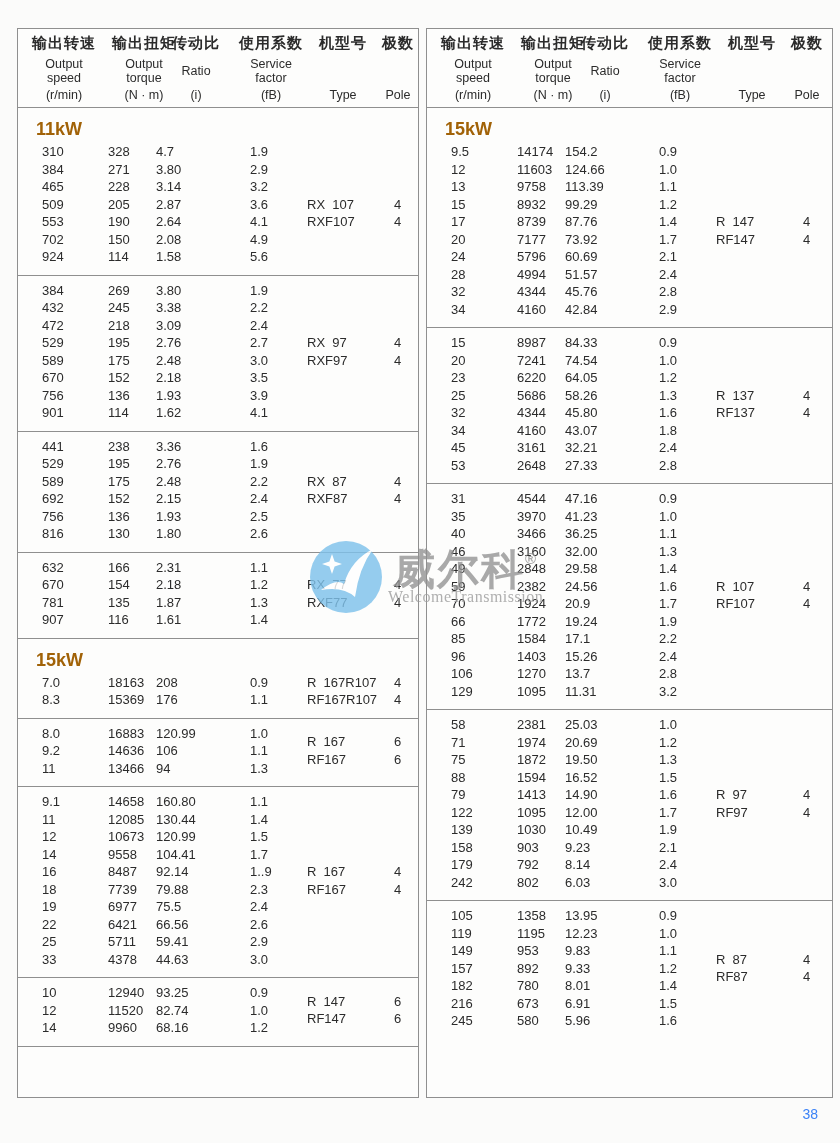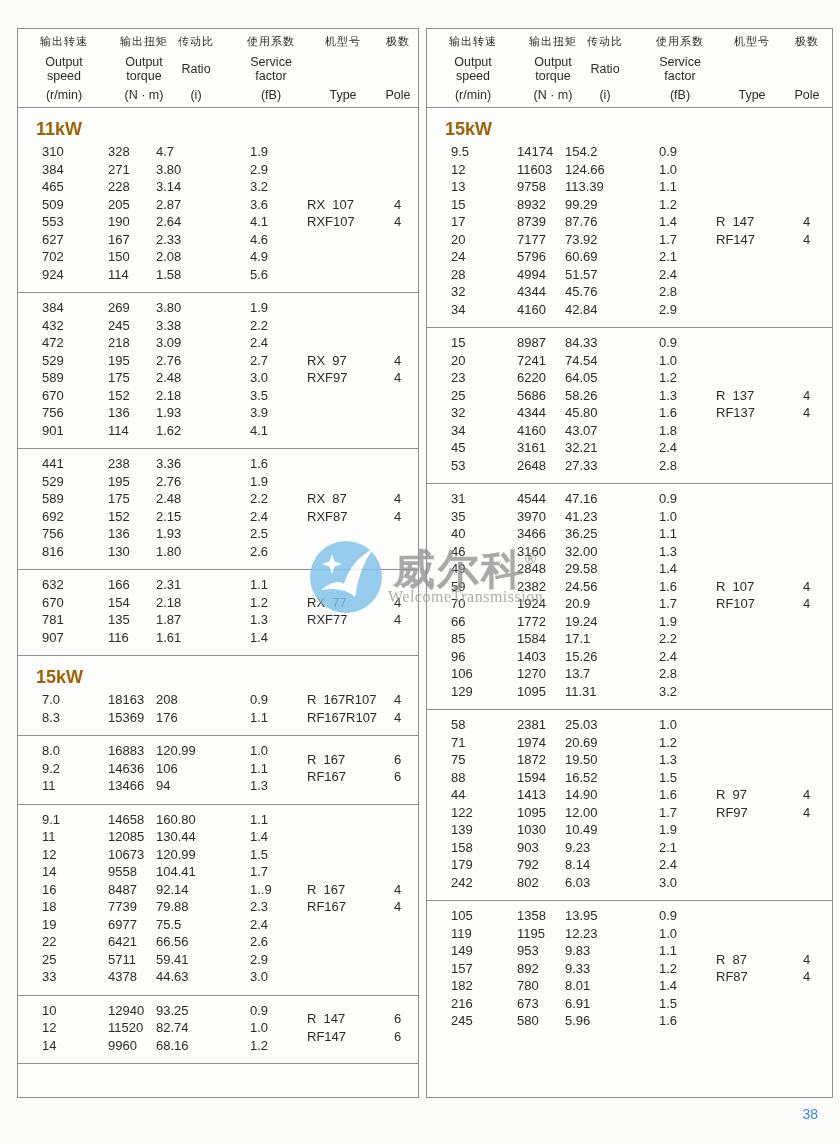--- a/index.html
+++ b/index.html
@@ -16,21 +16,21 @@
     display:flex;flex-direction:column;box-sizing:border-box;
   }
   #left-table{left:17px;width:402px;}
   #right-table{left:426px;width:407px;}
   .thead{
     position:relative;height:78px;flex:0 0 78px;
     border-bottom:1px solid #8f8f8f;
   }
   .hcell{position:absolute;top:0;bottom:0;display:flex;flex-direction:column;
     align-items:center;text-align:center;padding:5px 0 5px;box-sizing:border-box;}
-  .hzh{font-weight:normal;font-size:11px;letter-spacing:1px;white-space:nowrap;}
+  .hzh{font-weight:bold;font-size:15px;letter-spacing:1px;white-space:nowrap;}
   .hen{flex:1;display:flex;align-items:center;font-size:12.5px;line-height:14px;white-space:pre-line;}
   .hunit{font-size:12.5px;white-space:nowrap;}
   .tbody{flex:1;display:flex;flex-direction:column;position:relative;}
   .block{position:relative;padding:6px 0 9px;box-sizing:border-box;}
   .block + .block{border-top:1px solid #8f8f8f;}
   .block.filler{flex:1;padding:0;}
   .kw-title{font-size:18px;font-weight:bold;color:#a16207;
     padding:5px 0 4px 18px;height:20px;line-height:20px;}
   .srow{position:relative;height:17.5px;font-size:13px;line-height:17.5px;}
   .c0{position:absolute;left:24px;white-space:nowrap;}
@@ -120,26 +120,20 @@
           <span class="c2">2.87</span>
           <span class="c3">3.6</span>
         </div>
         <div class="srow">
           <span class="c0">553</span>
           <span class="c1">190</span>
           <span class="c2">2.64</span>
           <span class="c3">4.1</span>
         </div>
         <div class="srow">
-          <span class="c0">627</span>
-          <span class="c1">167</span>
-          <span class="c2">2.33</span>
-          <span class="c3">4.6</span>
-        </div>
-        <div class="srow">
           <span class="c0">702</span>
           <span class="c1">150</span>
           <span class="c2">2.08</span>
           <span class="c3">4.9</span>
         </div>
         <div class="srow">
           <span class="c0">924</span>
           <span class="c1">114</span>
           <span class="c2">1.58</span>
           <span class="c3">5.6</span>
@@ -733,21 +727,21 @@
           <span class="c2">19.50</span>
           <span class="c3">1.3</span>
         </div>
         <div class="srow">
           <span class="c0">88</span>
           <span class="c1">1594</span>
           <span class="c2">16.52</span>
           <span class="c3">1.5</span>
         </div>
         <div class="srow">
-          <span class="c0">44</span>
+          <span class="c0">79</span>
           <span class="c1">1413</span>
           <span class="c2">14.90</span>
           <span class="c3">1.6</span>
         </div>
         <div class="srow">
           <span class="c0">122</span>
           <span class="c1">1095</span>
           <span class="c2">12.00</span>
           <span class="c3">1.7</span>
         </div>

